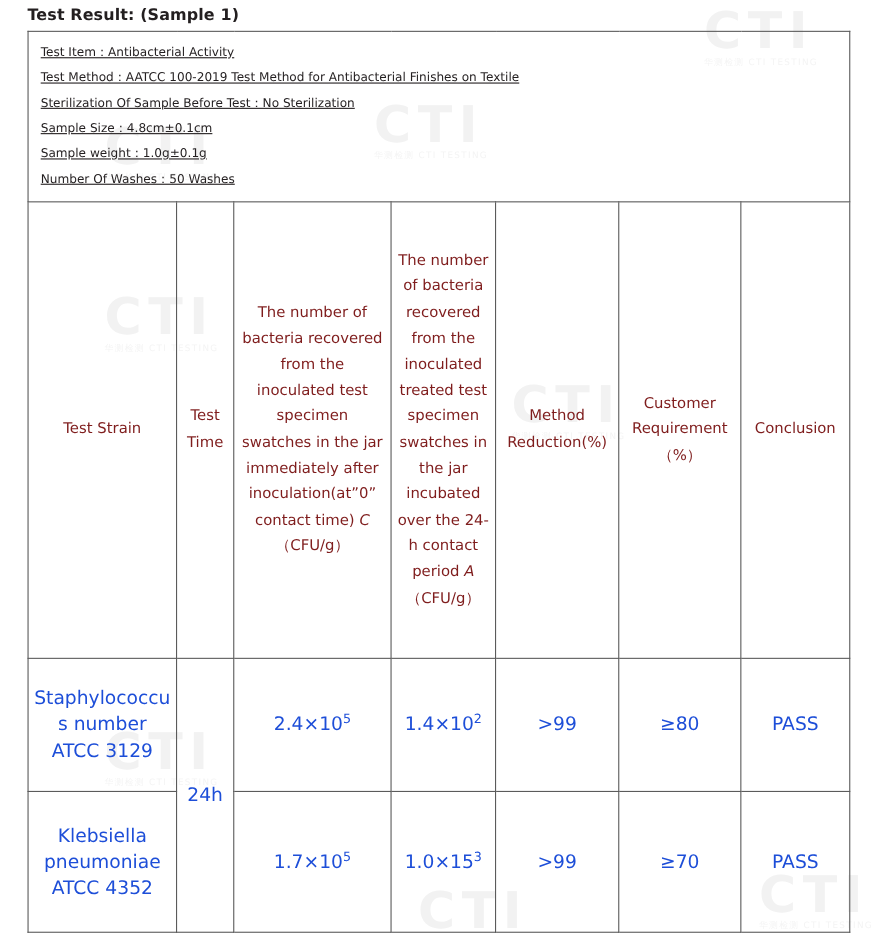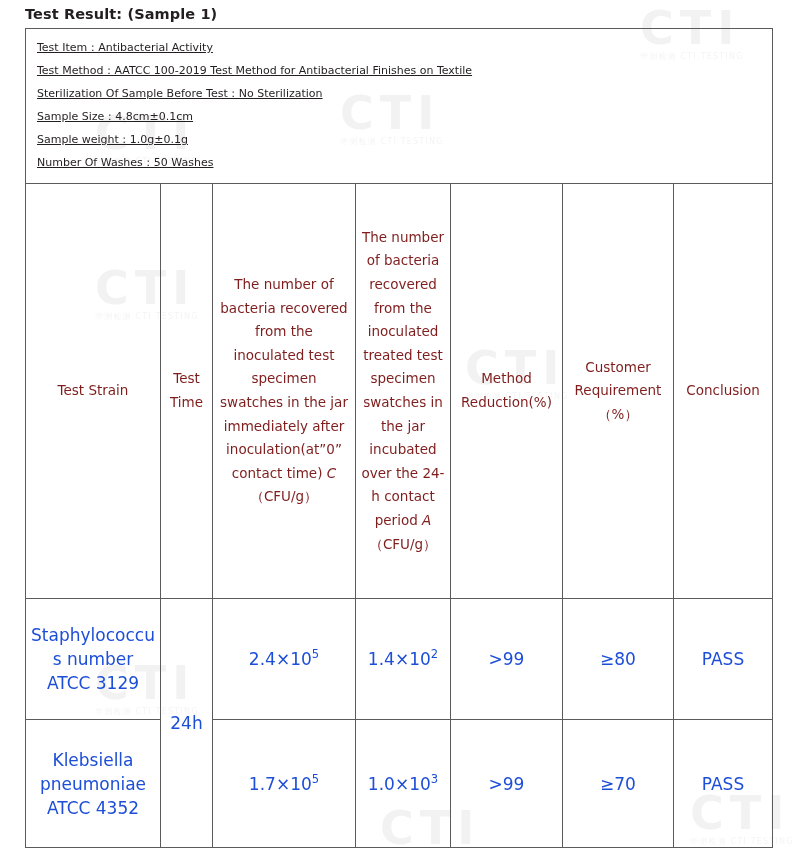--- a/index.html
+++ b/index.html
@@ -176,21 +176,21 @@
         <td class="cell">PASS</td>
       </tr>
 
       <tr class="row2">
         <td class="cell strain-cell">
           <div>Klebsiella</div>
           <div>pneumoniae</div>
           <div>ATCC 4352</div>
         </td>
         <td class="cell"><span>1.7×10</span><sup>5</sup></td>
-        <td class="cell"><span>1.0×10</span><sup>3</sup></td>
+        <td class="cell"><span>1.0×15</span><sup>3</sup></td>
         <td class="cell">&gt;99</td>
         <td class="cell">≥70</td>
         <td class="cell">PASS</td>
       </tr>
 
     </tbody>
   </table>
 
 </div>
 

